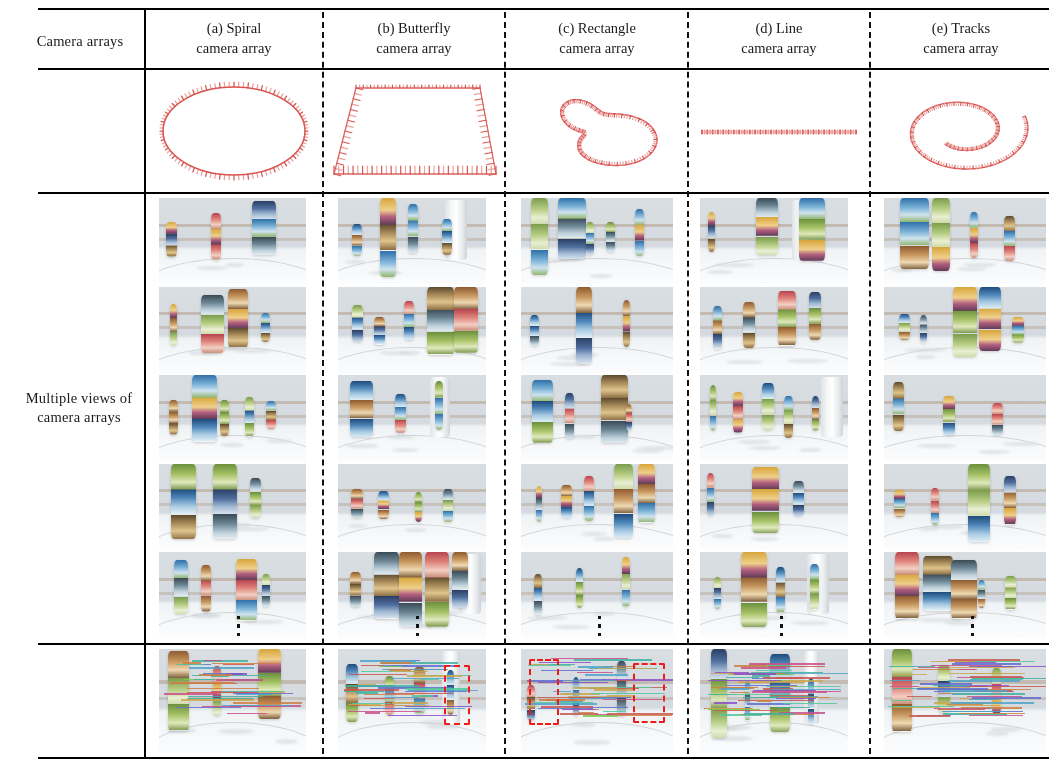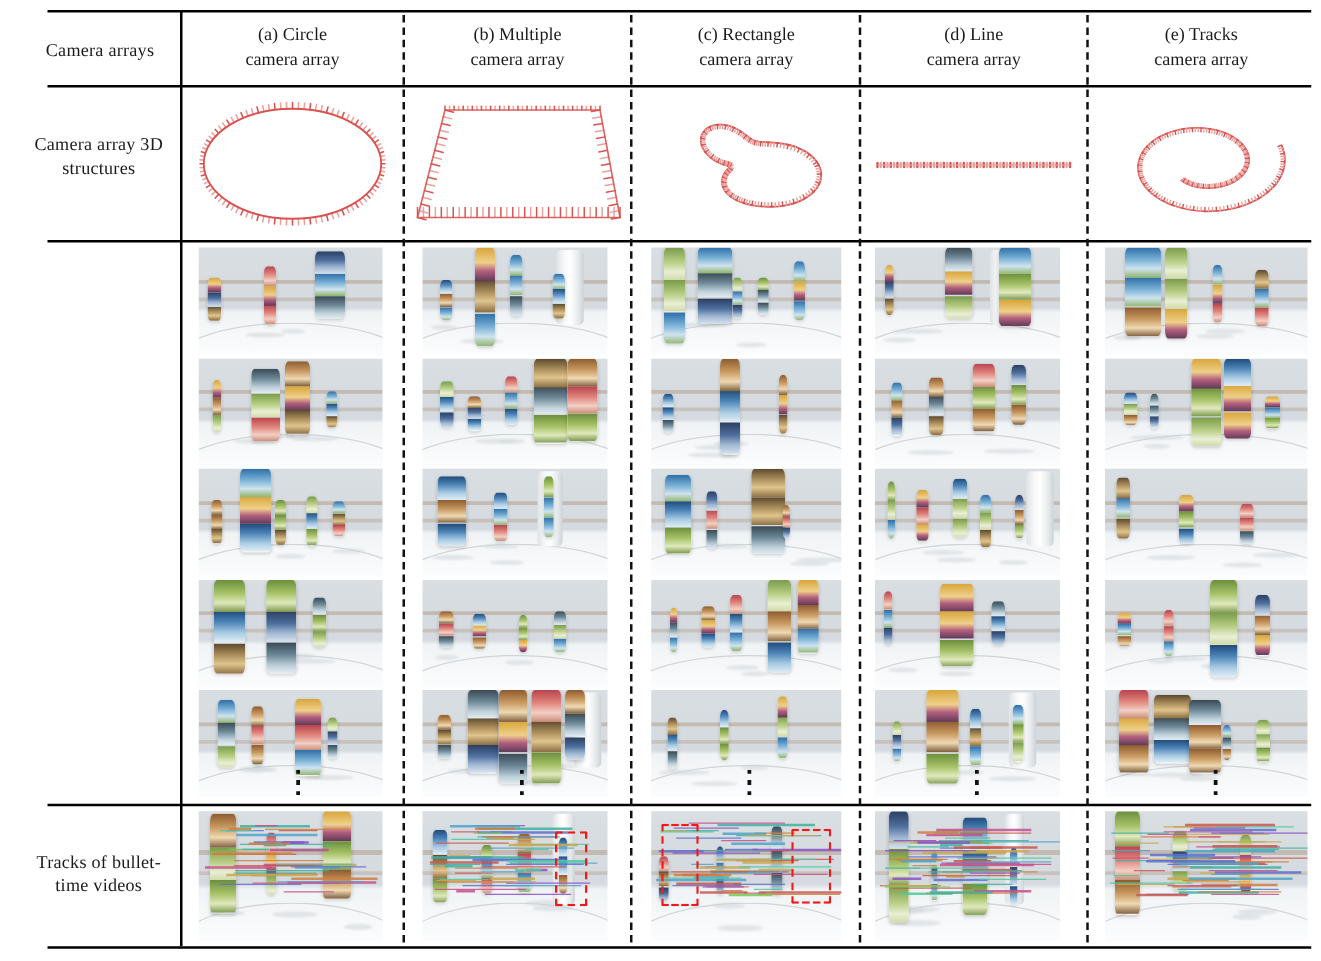--- a/index.html
+++ b/index.html
@@ -82,50 +82,44 @@
   <div class="vdash" style="left:322px;top:12px;height:742px;"></div>
   <div class="vdash" style="left:504px;top:12px;height:742px;"></div>
   <div class="vdash" style="left:687px;top:12px;height:742px;"></div>
   <div class="vdash" style="left:869px;top:12px;height:742px;"></div>
 
   <div class="rowlabel" style="left:16px;top:18px;width:128px;height:48px;">
     <span>Camera arrays</span>
   </div>
 
   <div class="colhead" style="left:152px;top:12px;width:164px;height:54px;">
-    <span class="l1">(a) Circle</span>
+    <span class="l1">(a) Spiral</span>
     <span class="l2">camera array</span>
   </div>
   <div class="colhead" style="left:330px;top:12px;width:168px;height:54px;">
-    <span class="l1">(b) Multiple</span>
+    <span class="l1">(b) Butterfly</span>
     <span class="l2">camera array</span>
   </div>
   <div class="colhead" style="left:512px;top:12px;width:170px;height:54px;">
     <span class="l1">(c) Rectangle</span>
     <span class="l2">camera array</span>
   </div>
   <div class="colhead" style="left:695px;top:12px;width:168px;height:54px;">
     <span class="l1">(d) Line</span>
     <span class="l2">camera array</span>
   </div>
   <div class="colhead" style="left:877px;top:12px;width:168px;height:54px;">
     <span class="l1">(e) Tracks</span>
     <span class="l2">camera array</span>
   </div>
 
-  <div class="rowlabel" style="left:14px;top:98px;width:130px;height:56px;">
+  <div class="rowlabel" style="left:14px;top:380px;width:130px;height:56px;">
     <div>
-      <div>Camera array 3D</div>
-      <div>structures</div>
-    </div>
-  </div>
-  <div class="rowlabel" style="left:14px;top:672px;width:130px;height:56px;">
-    <div>
-      <div>Tracks of bullet-</div>
-      <div>time videos</div>
+      <div>Multiple views  of</div>
+      <div>camera arrays</div>
     </div>
   </div>
 
   <div class="arraycell" style="left:150px;top:74px;width:168px;height:114px;">
     <svg viewBox="0 0 168 114" preserveAspectRatio="none" aria-hidden="true">
       <g id="ca-circle">
           <line x1="155.00" y1="57.00" x2="158.00" y2="57.00" stroke="#d9534f" stroke-width="1.25" stroke-linecap="round"></line>
           <line x1="154.85" y1="59.88" x2="157.96" y2="60.21" stroke="#e8a3a0" stroke-width="1.25" stroke-linecap="round"></line>
           <line x1="154.39" y1="62.74" x2="157.58" y2="63.42" stroke="#e8a3a0" stroke-width="1.25" stroke-linecap="round"></line>
           <line x1="153.64" y1="65.58" x2="156.86" y2="66.62" stroke="#d9534f" stroke-width="1.25" stroke-linecap="round"></line>

